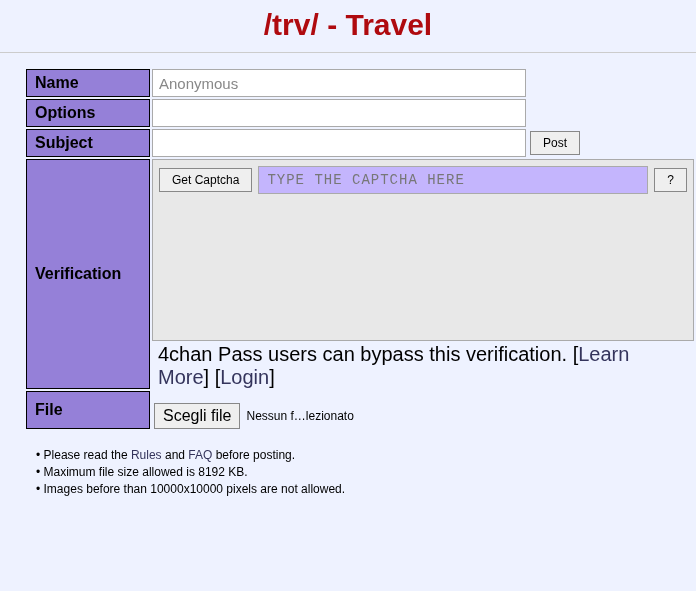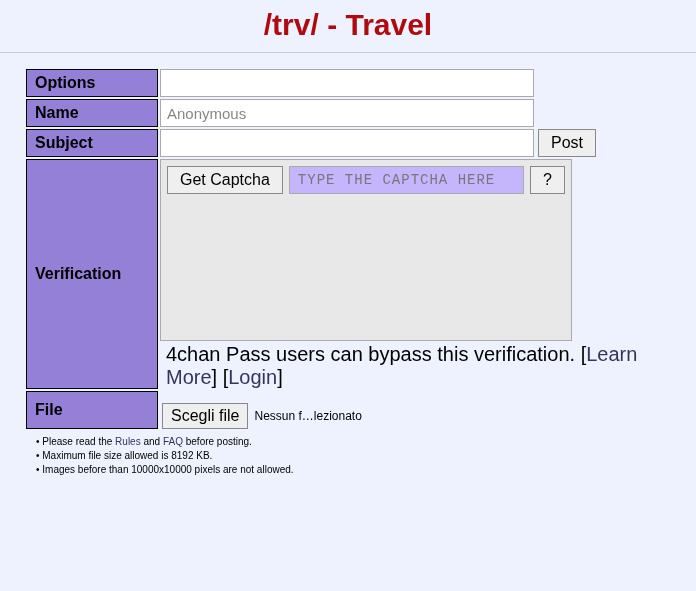--- a/index.html
+++ b/index.html
@@ -50,36 +50,36 @@
   font-size: 15px;
   border: 1px solid #aaa;
   background: #fff;
   color: #333;
 }
 input[type=text].field::placeholder { color: #888; }
 .btn {
   background: #efefef;
   border: 1px solid #888;
   padding: 4px 12px;
-  font-size: 16px;
+  font-size: 12px;
   cursor: pointer;
   font-family: inherit;
 }
 textarea.comment {
   width: 450px;
   height: 95px;
   border: 1px solid #aaa;
   resize: both;
   font-family: Arial, sans-serif;
   font-size: 13px;
   padding: 4px;
   display: block;
 }
 .verif-box {
-  width: 412px;
+  width: 542px;
   background: #e8e8e8;
   border: 1px solid #aaa;
   padding: 6px;
 }
 .verif-top {
   display: flex;
   align-items: center;
   gap: 6px;
   margin-bottom: 2px;
 }
@@ -116,46 +116,46 @@
   padding: 3px 8px;
   font-size: 16px;
   cursor: pointer;
   font-family: inherit;
 }
 .file-status {
   font-size: 12px;
   color: #000;
 }
 .notes {
-  margin: 4px 0 0 36px;
-  font-size: 10px;
+  margin: 16px 0 0 36px;
+  font-size: 12px;
   color: #000;
   line-height: 1.4;
 }
 .notes a { color: #34345c; cursor: pointer; }
 </style>
 </head>
 <body>
 
 <div class="header">
   <h1>/trv/ - Travel</h1>
 </div>
 
 <table class="form-table">
   <tbody>
       <tr>
+    <td class="label-cell">Name</td>
+    <td>
+      <input type="text" class="field" placeholder="Anonymous" style="">
+    </td>
+  </tr>
+  <tr>
     <td class="label-cell">Options</td>
     <td>
       <input type="text" class="field" style="">
-    </td>
-  </tr>
-  <tr>
-    <td class="label-cell">Name</td>
-    <td>
-      <input type="text" class="field" placeholder="Anonymous" style="">
     </td>
   </tr>
   <tr>
     <td class="label-cell">Subject</td>
     <td>
       <div class="input-wrap">
         <input type="text" class="field" style="">
         <button class="btn">Post</button>
       </div>
     </td>

